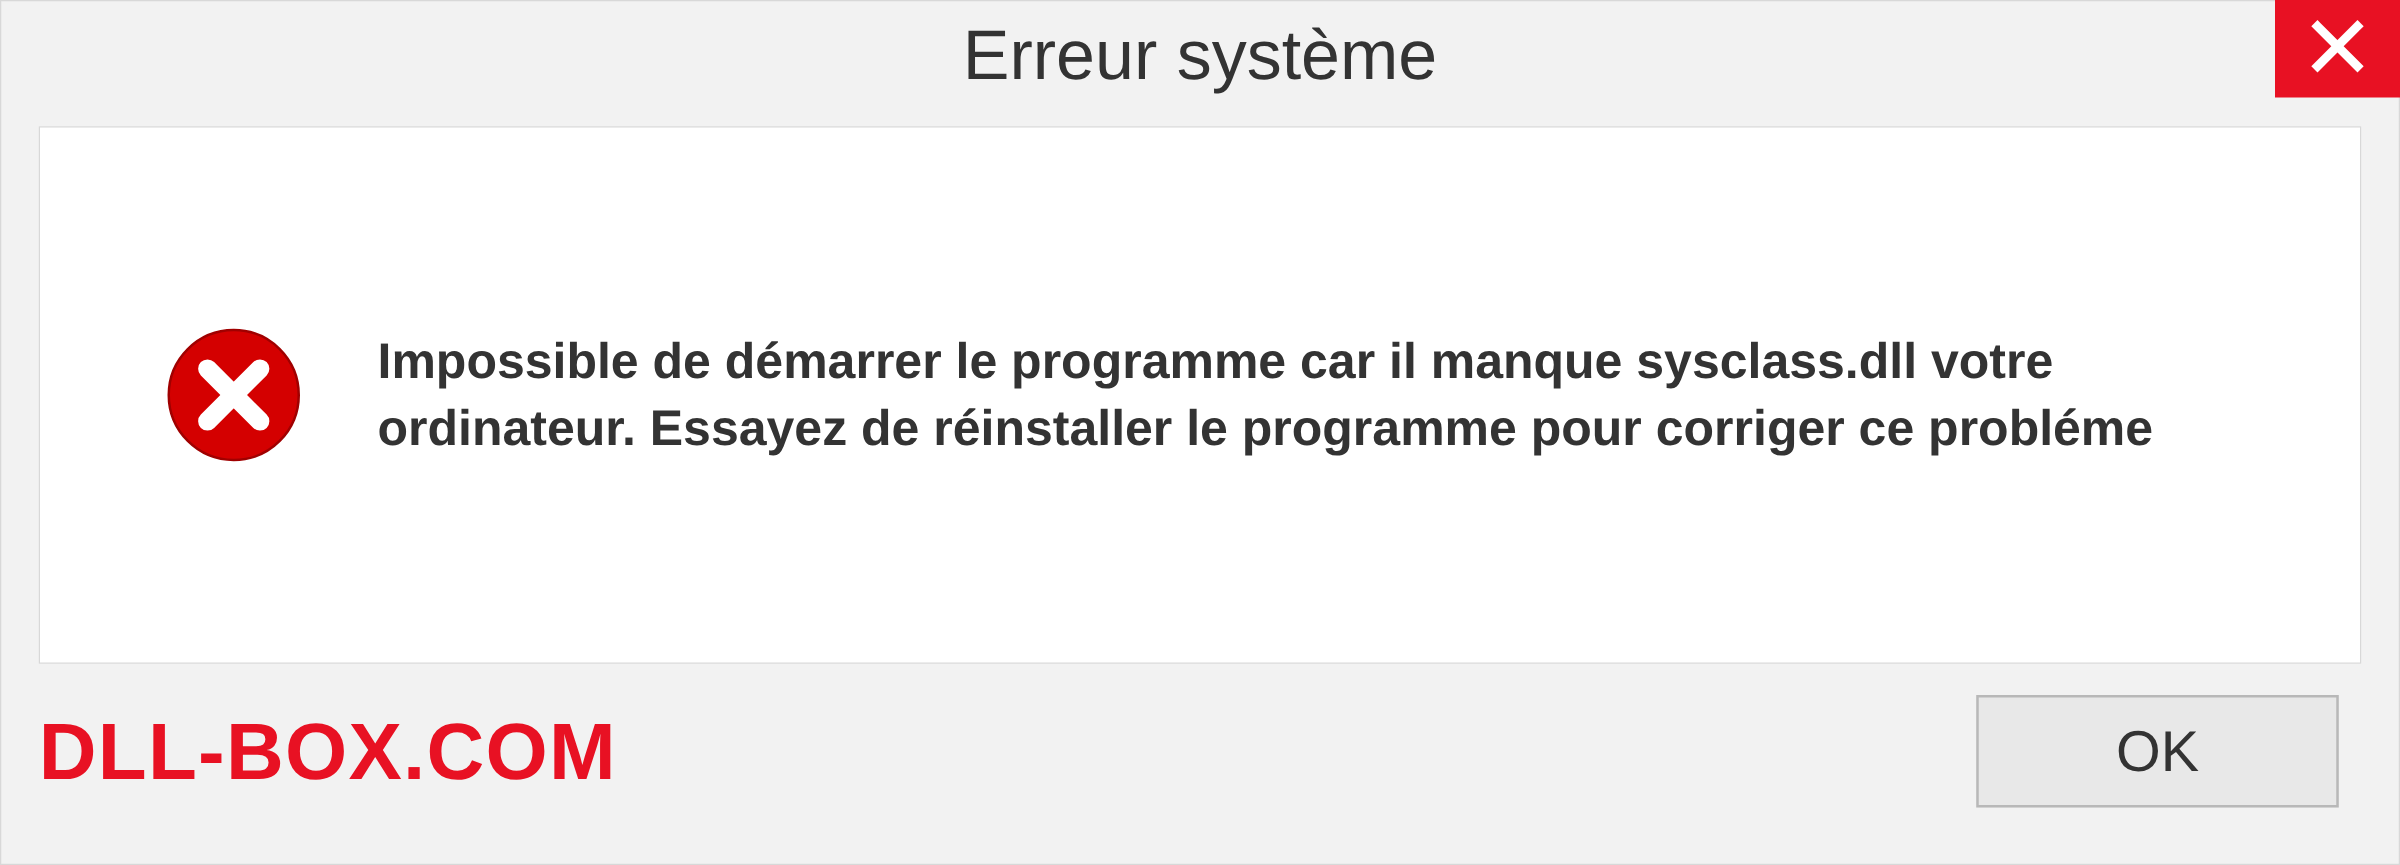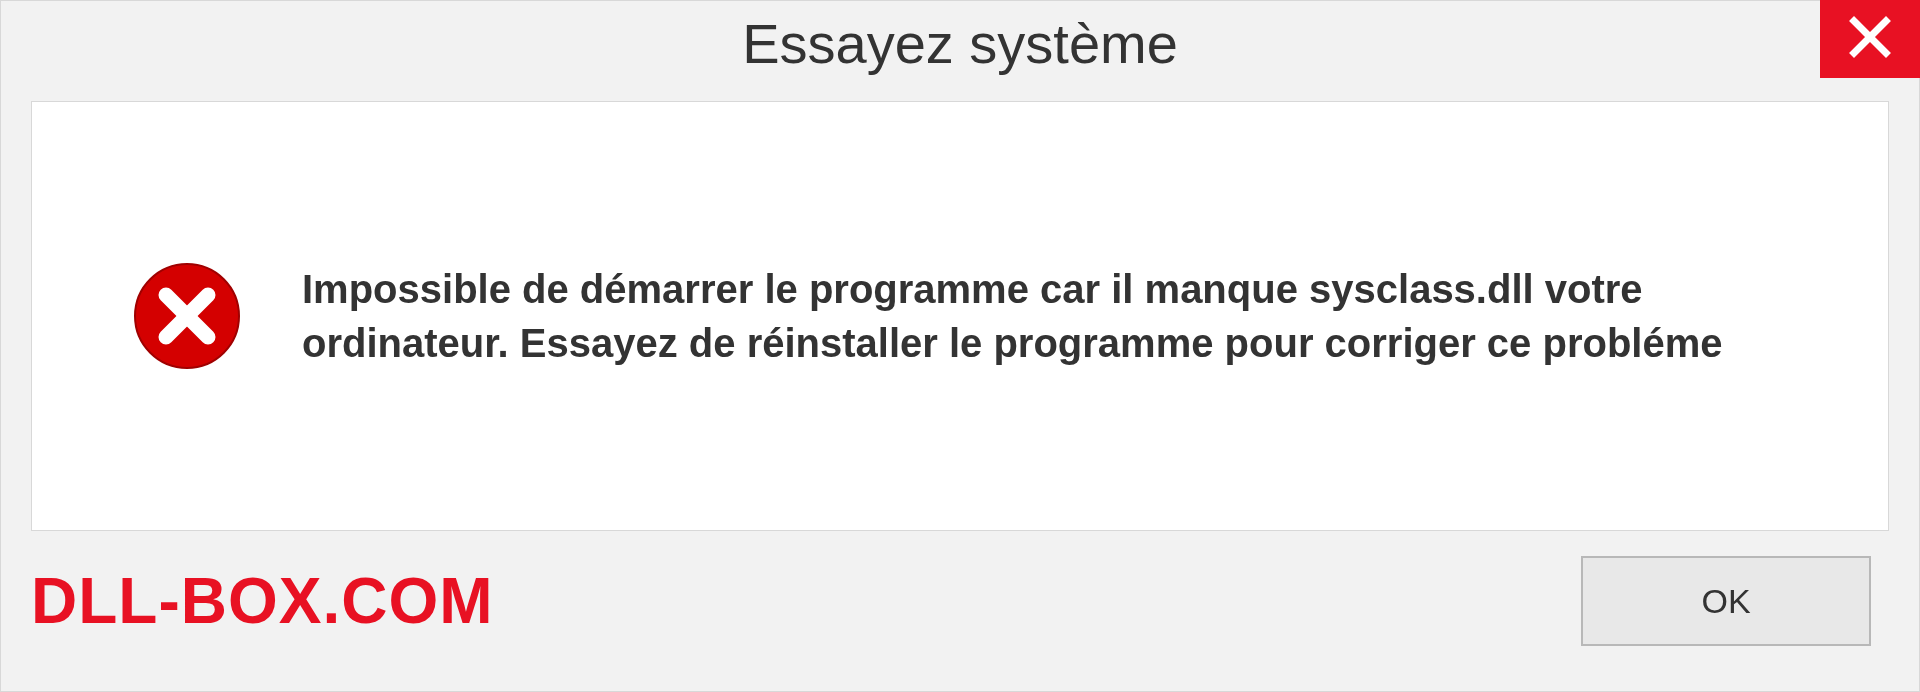--- a/index.html
+++ b/index.html
@@ -89,36 +89,36 @@
       font-weight: 900;
       color: #e81123;
       letter-spacing: 1px;
       font-style: normal;
     }
     .ok-button {
       width: 290px;
       height: 90px;
       background: #e8e8e8;
       border: 2px solid #b8b8b8;
-      font-size: 34px;
+      font-size: 46px;
       color: #333333;
       display: flex;
       align-items: center;
       justify-content: center;
       cursor: pointer;
       font-family: inherit;
     }
   </style>
 </head>
 <body>
 
 <div class="dialog">
 
   <div class="title-bar">
-    <div class="title-text">Essayez système</div>
+    <div class="title-text">Erreur système</div>
     <div class="close-btn">
       <span>
         <svg viewBox="0 0 44 44">
           <line x1="6" y1="6" x2="38" y2="38" stroke="#ffffff" stroke-width="7" stroke-linecap="square"></line>
           <line x1="38" y1="6" x2="6" y2="38" stroke="#ffffff" stroke-width="7" stroke-linecap="square"></line>
         </svg>
       </span>
     </div>
   </div>
 

